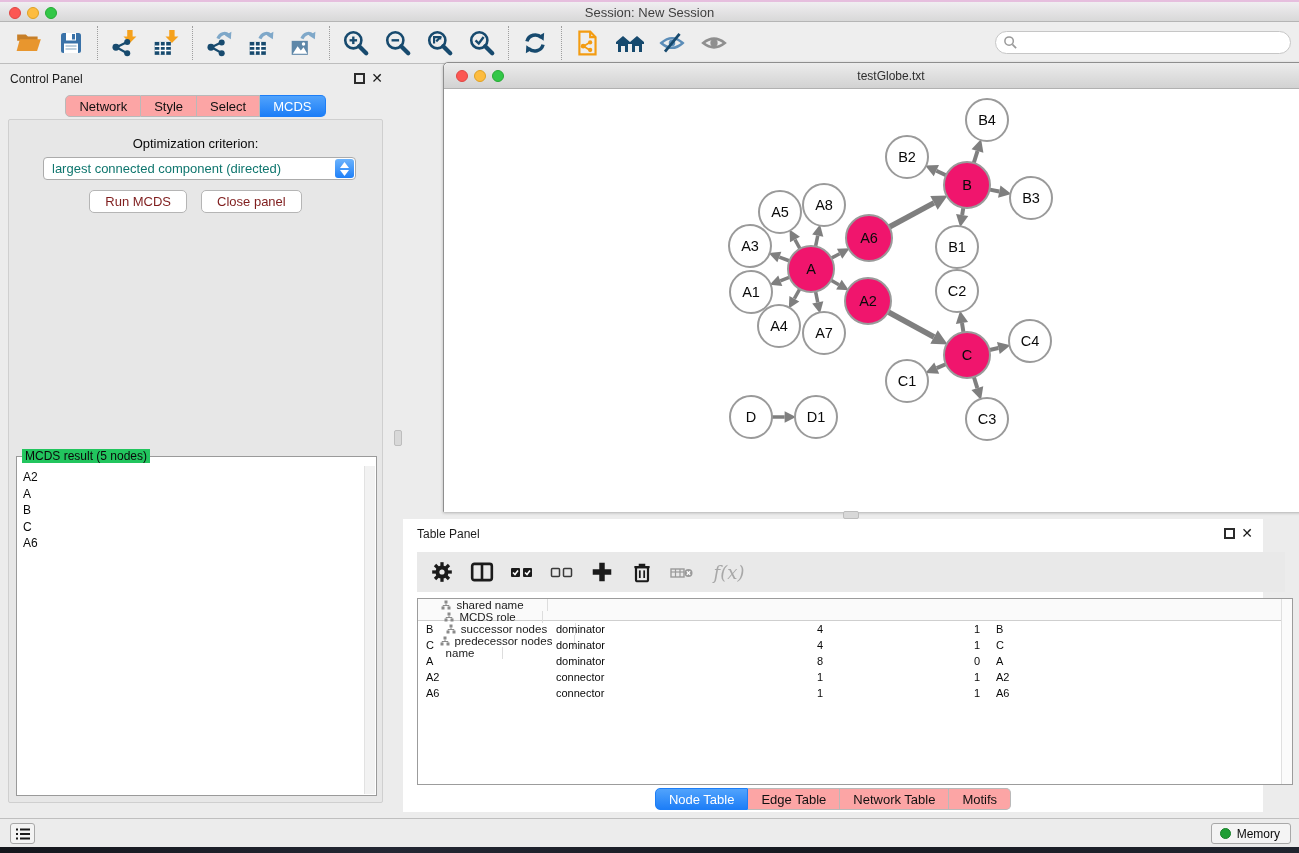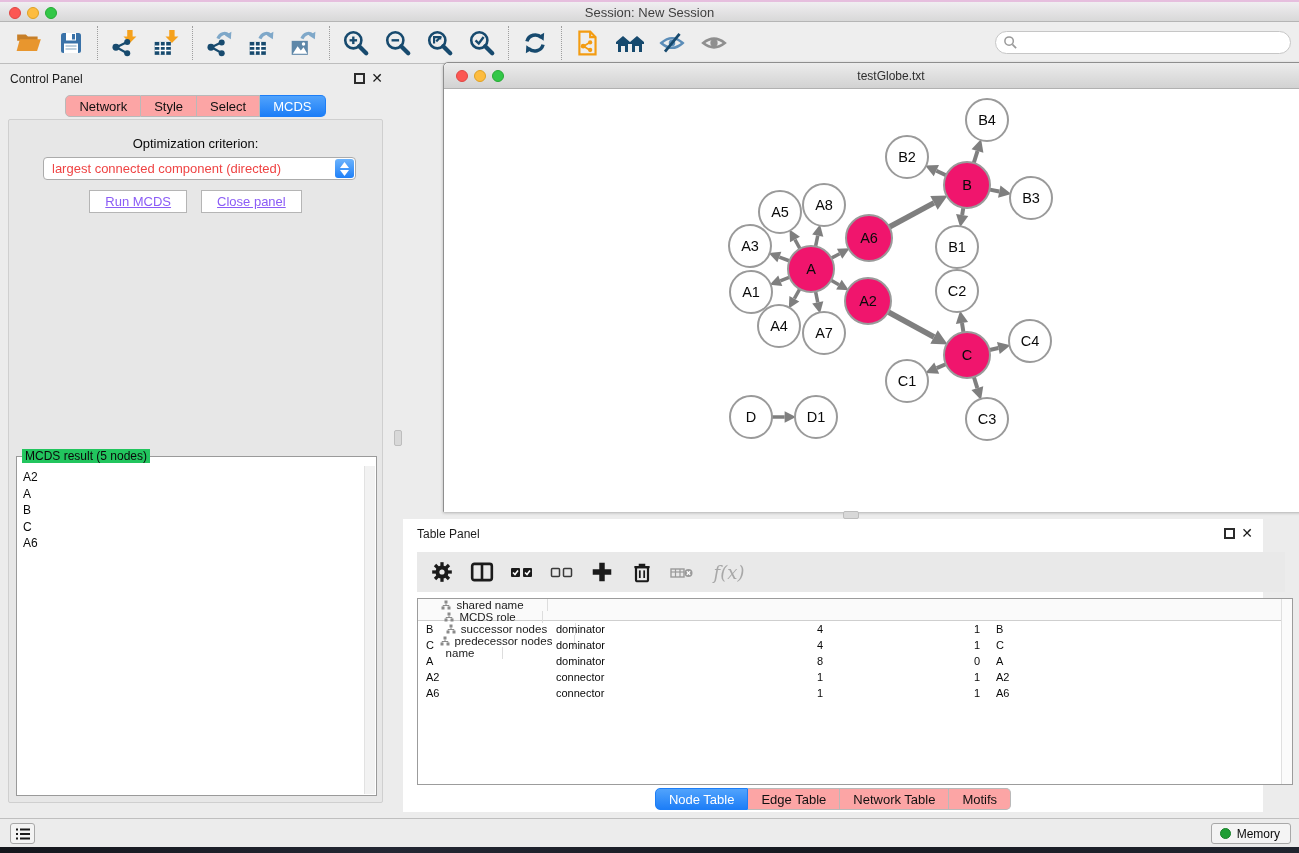--- a/index.html
+++ b/index.html
@@ -40,28 +40,28 @@
   .tab { height:22px; padding:2px 13px; background:#fca5a5; border:1px solid #b9b9b9; border-left:none;
     font-size:13px; color:#111; display:flex; align-items:center; }
   .tab:first-child { border-left:1px solid #b9b9b9; border-radius:5px 0 0 5px; }
   .tab:last-child { border-radius:0 5px 5px 0; }
   .tab.active { background:linear-gradient(#51a3fc,#1d7ef7); border-color:#1d7ef7; color:#fff; }
 
   .cp-content { position:absolute; left:8px; top:55px; width:375px; height:684px;
     background:#e7e7e7; border:1px solid #cfcfcf; border-radius:2px; }
   .opt-label { position:absolute; left:0; right:0; top:16px; text-align:center; font-size:13px; color:#0a0a0a; }
   .dropdown { position:absolute; left:34px; top:37px; width:313px; height:23px; background:#fff;
-    border:1px solid #ababab; border-radius:4px; font-size:13px; color:#ef4444;
+    border:1px solid #ababab; border-radius:4px; font-size:13px; color:#0f766e;
     display:flex; align-items:center; padding-left:8px; }
   .dd-stepper { position:absolute; right:1px; top:1px; width:19px; height:19px; border-radius:3px;
     background:linear-gradient(#6cb3fc,#1f80f8); display:flex; flex-direction:column;
     align-items:center; justify-content:center; gap:2px; }
   .cp-buttons { position:absolute; left:0; right:0; top:70px; display:flex; justify-content:center; gap:14px; }
-  .pbtn { height:23px; padding:0 15px; background:#fff; border:1px solid #b5b5b5; border-radius:0;
-    font-size:13px; color:#8b5cf6;text-decoration:underline; }
+  .pbtn { height:23px; padding:0 15px; background:#fff; border:1px solid #b5b5b5; border-radius:5px;
+    font-size:13px; color:#7f1d1d; }
 
   .result-box { position:absolute; left:7px; top:336px; width:361px; height:340px;
     border:1px solid #9a9a9a; background:#fff; }
   .box-label { position:absolute; top:-8px; left:5px; background:#22c55e; padding:0 3px;
     font-size:12px; color:#0a0a0a; }
   .result-list { position:absolute; left:1px; top:9px; right:13px; bottom:1px; background:#fff;
     padding:3px 0 0 5px; overflow:hidden; }
   .result-item { font-size:12px; color:#0a0a0a; line-height:16.5px; }
   .result-scroll { position:absolute; top:9px; right:1px; bottom:1px; width:11px;
     background:#f2f2f2; border-left:1px solid #e2e2e2; }

